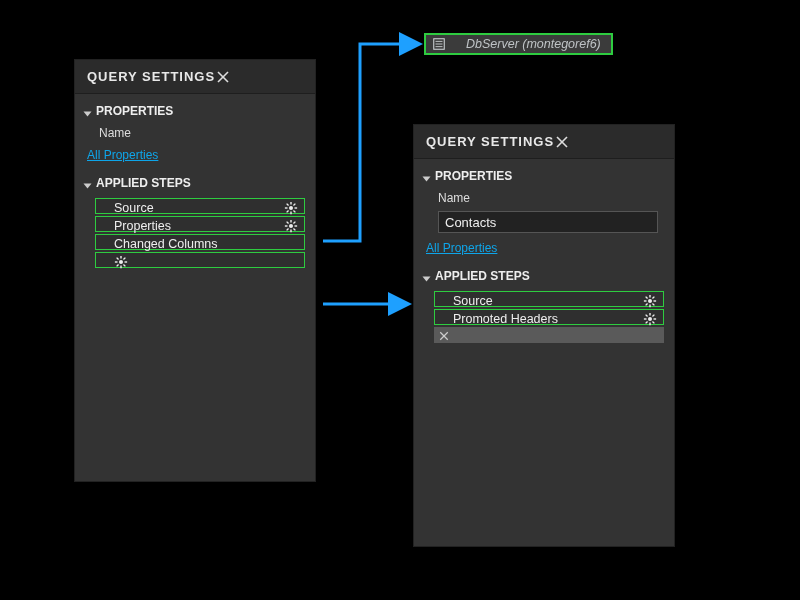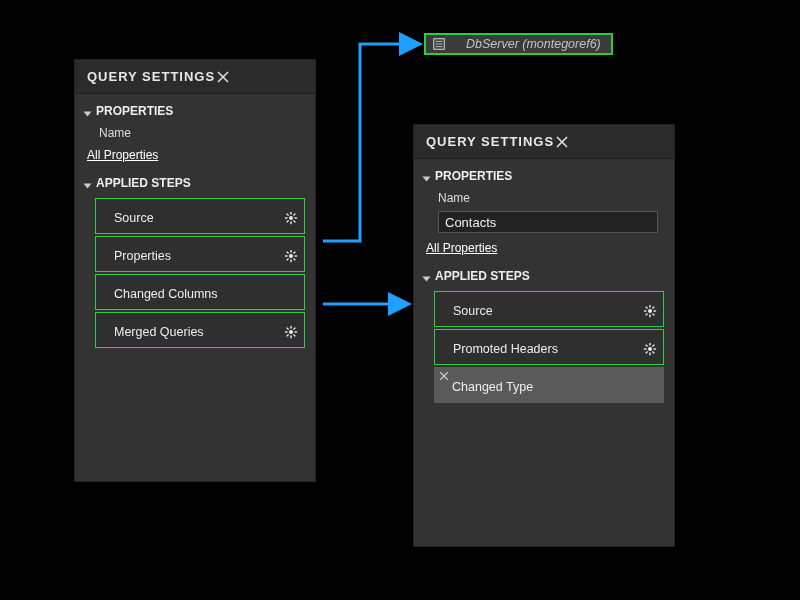--- a/index.html
+++ b/index.html
@@ -75,40 +75,40 @@
     width: calc(100% - 20px);
     background: #222;
     border: 1px solid #555;
     color: #eee;
     padding: 3px 6px;
     font-size: 13px;
     font-family: inherit;
     height: 22px;
   }
   .link {
-    color: #ffffff;
+    color: #0ea5e9;
     text-decoration: underline;
     font-size: 12px;
     cursor: pointer;
     padding-left: 2px;
     margin-top: 2px;
     display: inline-block;
   }
   .steps {
     margin-left: 10px;
     margin-right: 0;
     margin-top: 2px;
     display: flex;
     flex-direction: column;
     gap: 2px;
   }
   .step {
     display: flex;
     align-items: center;
-    height: 36px;
+    height: 16px;
     padding: 4px 6px 0 18px;
     background: #2f2f2f;
     position: relative;
     cursor: pointer;
   }
   .step.green {
     border: 1px solid #2ecc40;
   }
   .step.active {
     background: #5a5a5a;
@@ -231,21 +231,20 @@
         <div class="step green">
           <span class="step-label">Properties</span>
           <svg class="gear">
             <use href="#sym-gear"></use>
           </svg>
         </div>
         <div class="step green">
           <span class="step-label">Changed Columns</span>
         </div>
         <div class="step green">
-          <span class="step-label">Merged Queries</span>
           <svg class="gear">
             <use href="#sym-gear"></use>
           </svg>
         </div>
       </div>
     <div class="spacer"></div>
   </div>
 </div>
 
 <div class="panel" id="panel2" style="left:413px; top:124px; width:262px; height:423px;">
@@ -278,21 +277,20 @@
         <div class="step green">
           <span class="step-label">Promoted Headers</span>
           <svg class="gear">
             <use href="#sym-gear"></use>
           </svg>
         </div>
         <div class="step active">
           <svg class="xmark">
             <use href="#sym-x"></use>
           </svg>
-          <span class="step-label">Changed Type</span>
         </div>
       </div>
     <div class="spacer"></div>
   </div>
 </div>
 
 <svg class="arrow" style="left:0;top:0;width:800px;height:600px">
   <path d="M323 241 L360 241 L360 44 L417 44" fill="none" stroke="#1ea0ff" stroke-width="3" marker-end="url(#arrowhead)"></path>
 </svg>
 <svg class="arrow" style="left:0;top:0;width:800px;height:600px">

